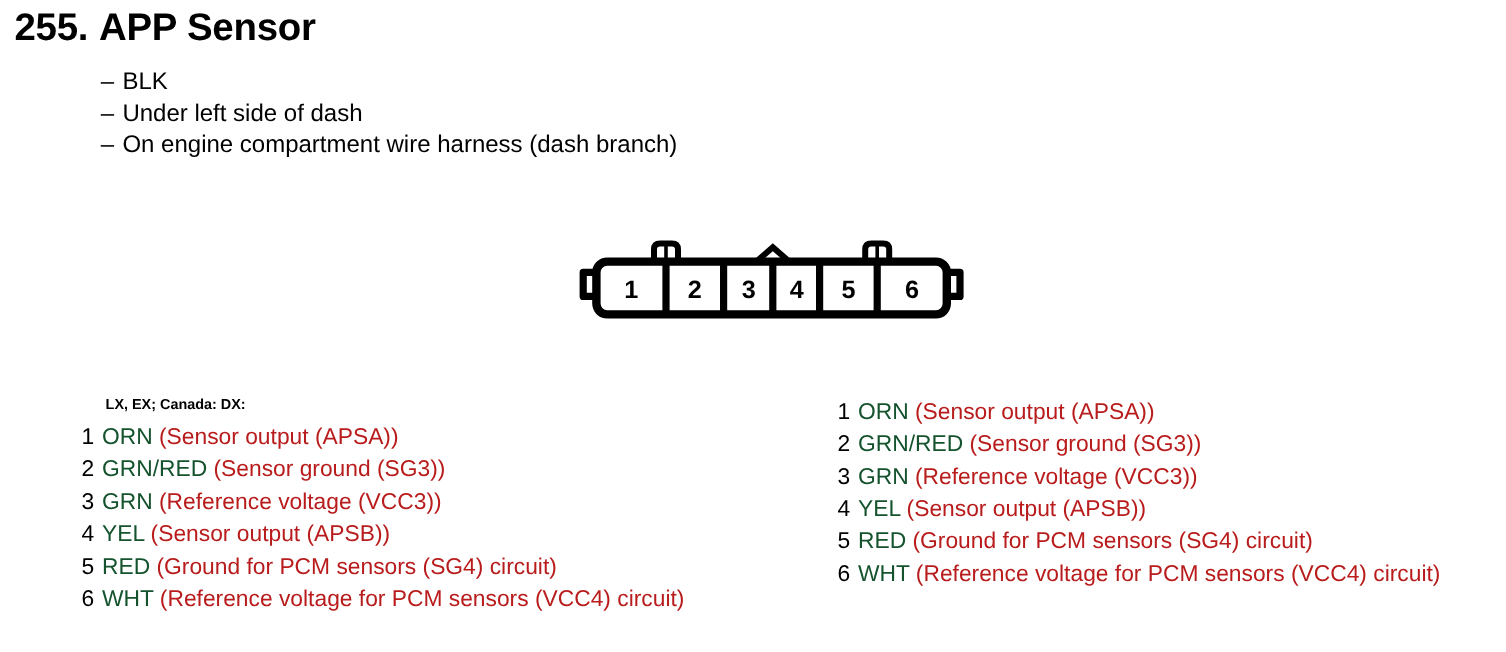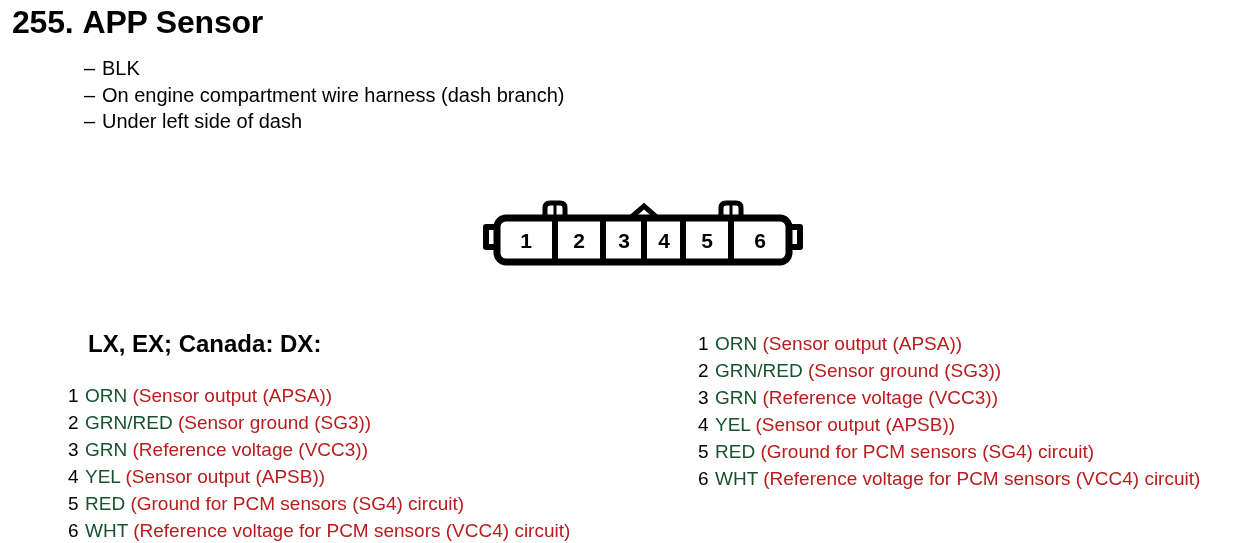--- a/index.html
+++ b/index.html
@@ -60,24 +60,24 @@
 
   
   .pin-column {
     position: absolute;
     font-size: 19px;
   }
   .pin-column.left  { left: 68px;  top: 330px; }
   .pin-column.right { left: 698px; top: 330px; }
 
   .col-heading {
-    font-size: 24px;
+    font-size: 12px;
     font-weight: bold;
     margin-left: 20px;
-    margin-bottom: 24px;
+    margin-bottom: 7px;
     white-space: nowrap;
   }
 
   .pin-row {
     white-space: nowrap;
     line-height: 27px;
     display: block;
   }
   .pin-num {
     display: inline-block;
@@ -91,24 +91,24 @@
 
 <div class="page-title">
   <span class="title-num">255.</span><span>APP Sensor</span>
 </div>
 
 <div class="spec-list">
   <span class="spec-row">
     <span class="spec-dash">–</span><span>BLK</span>
   </span>
   <span class="spec-row">
-    <span class="spec-dash">–</span><span>On engine compartment wire harness (dash branch)</span>
+    <span class="spec-dash">–</span><span>Under left side of dash</span>
   </span>
   <span class="spec-row">
-    <span class="spec-dash">–</span><span>Under left side of dash</span>
+    <span class="spec-dash">–</span><span>On engine compartment wire harness (dash branch)</span>
   </span>
 </div>
 
 <div class="connector-wrap">
   <svg class="connector-svg" width="330" height="80" viewBox="0 0 330 80">
 
     <path d="M 150 24 L 166 10 L 182 24 Z" fill="none" stroke="#000" stroke-width="5" stroke-linejoin="miter"></path>
 
     <path d="M 67 26 L 67 12 Q 67 7 72 7 L 82 7 Q 87 7 87 12 L 87 26" fill="none" stroke="#000" stroke-width="5"></path>
     <line x1="77" y1="9" x2="77" y2="22" stroke="#000" stroke-width="3"></line>

